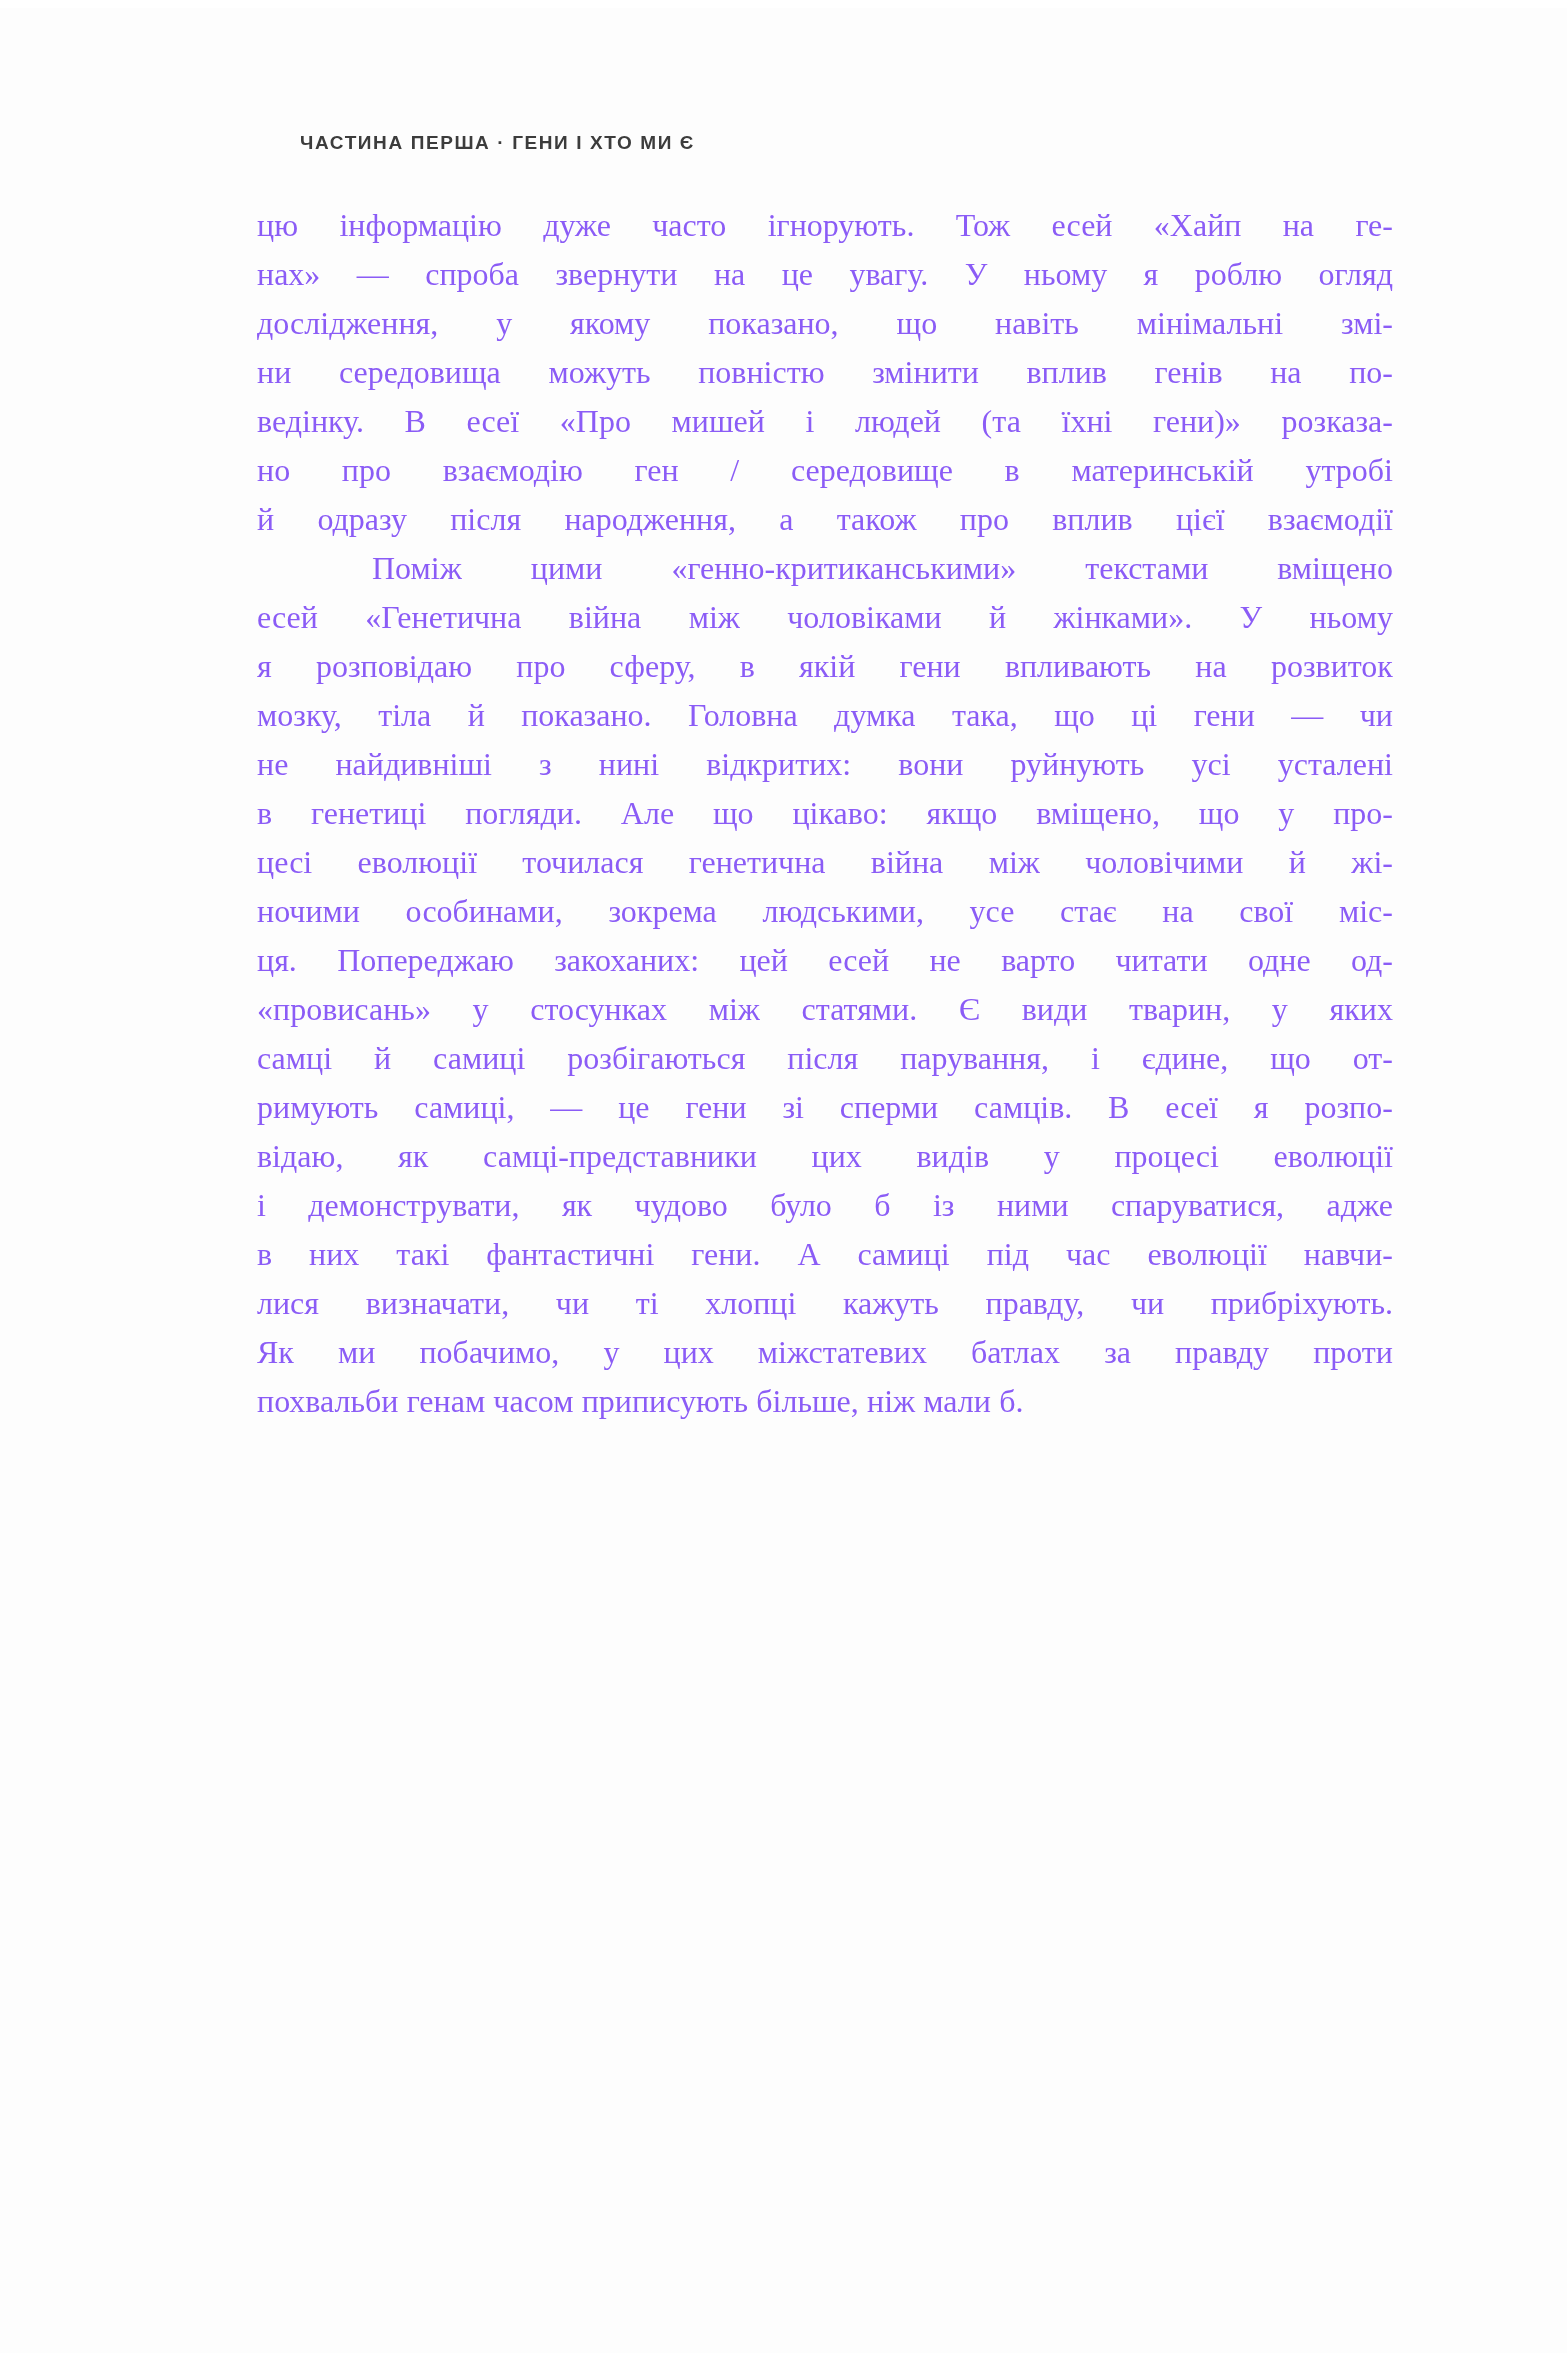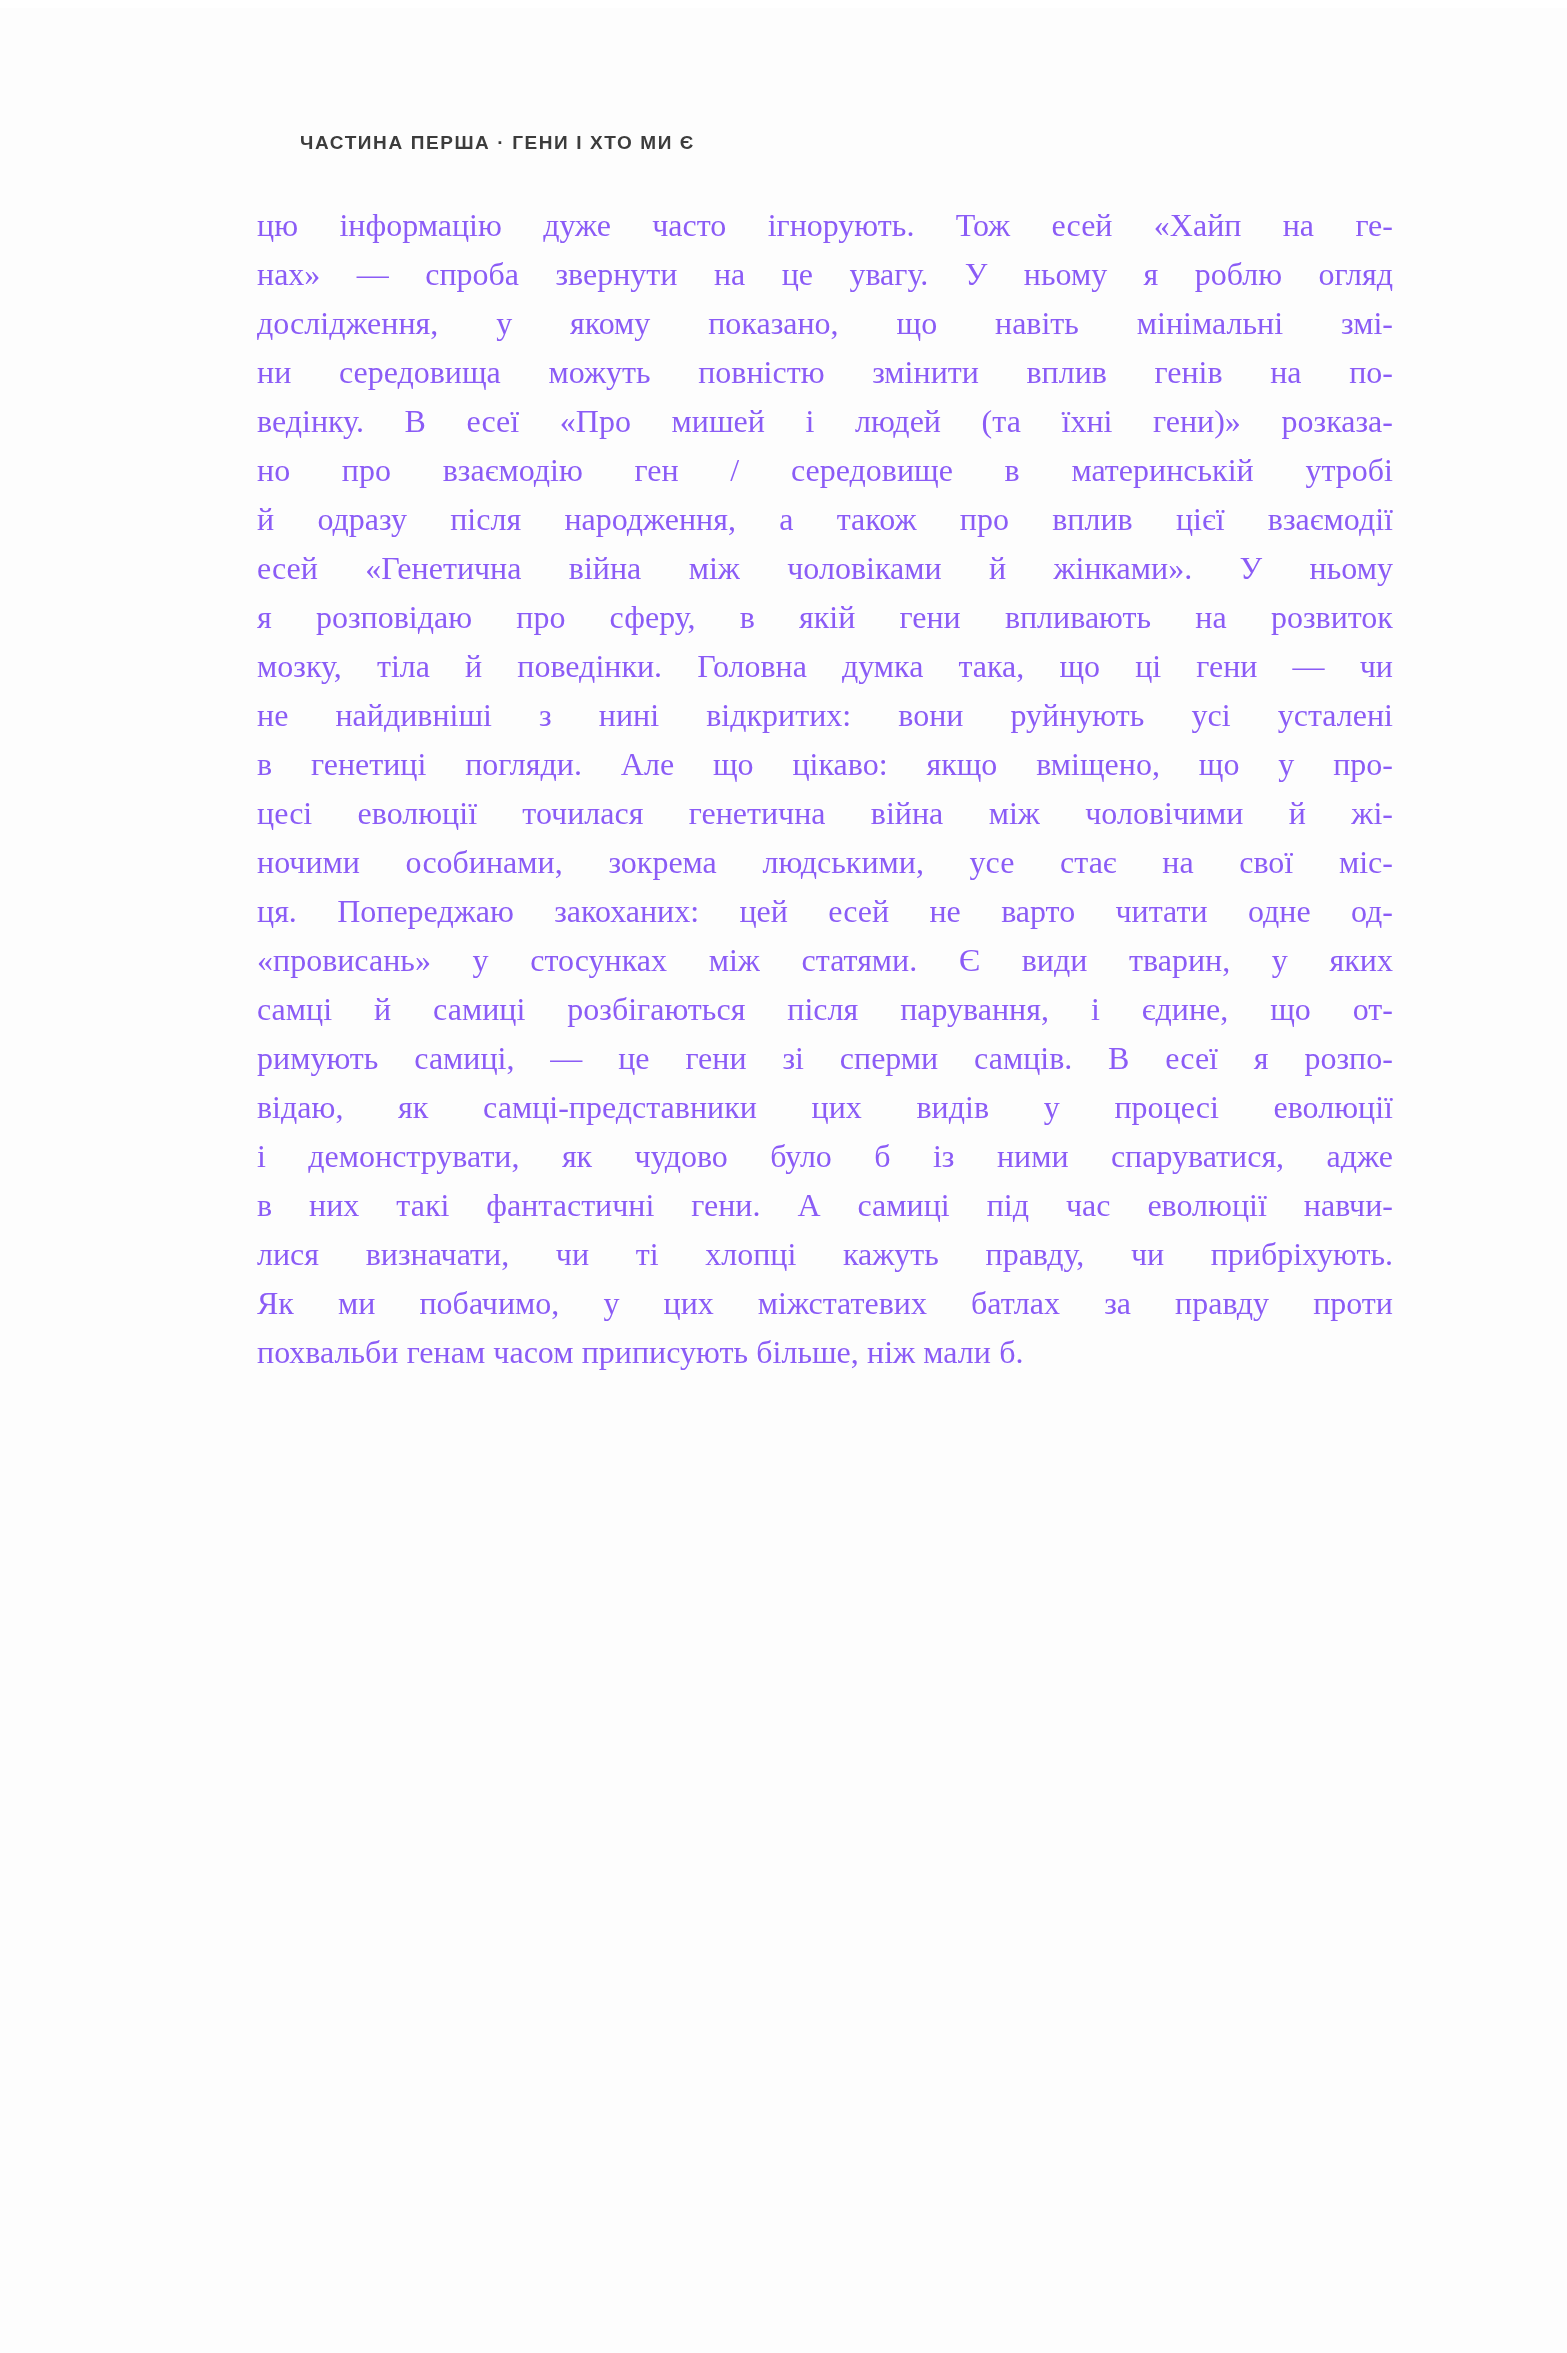--- a/index.html
+++ b/index.html
@@ -166,20 +166,28 @@
           <span>а</span>
           <span>також</span>
           <span>про</span>
           <span>вплив</span>
           <span>цієї</span>
           <span>взаємодії</span>
         </span>
       </p>
       <p class="para">
         <span class="line justified">
+          <span class="indent-space"></span>
+          <span>Поміж</span>
+          <span>цими</span>
+          <span>«генно-критиканськими»</span>
+          <span>текстами</span>
+          <span>вміщено</span>
+        </span>
+        <span class="line justified">
           <span>есей</span>
           <span>«Генетична</span>
           <span>війна</span>
           <span>між</span>
           <span>чоловіками</span>
           <span>й</span>
           <span>жінками».</span>
           <span>У</span>
           <span>ньому</span>
         </span>
@@ -192,21 +200,21 @@
           <span>якій</span>
           <span>гени</span>
           <span>впливають</span>
           <span>на</span>
           <span>розвиток</span>
         </span>
         <span class="line justified">
           <span>мозку,</span>
           <span>тіла</span>
           <span>й</span>
-          <span>поведінки.</span>
+          <span>показано.</span>
           <span>Головна</span>
           <span>думка</span>
           <span>така,</span>
           <span>що</span>
           <span>ці</span>
           <span>гени</span>
           <span>—</span>
           <span>чи</span>
         </span>
         <span class="line justified">

